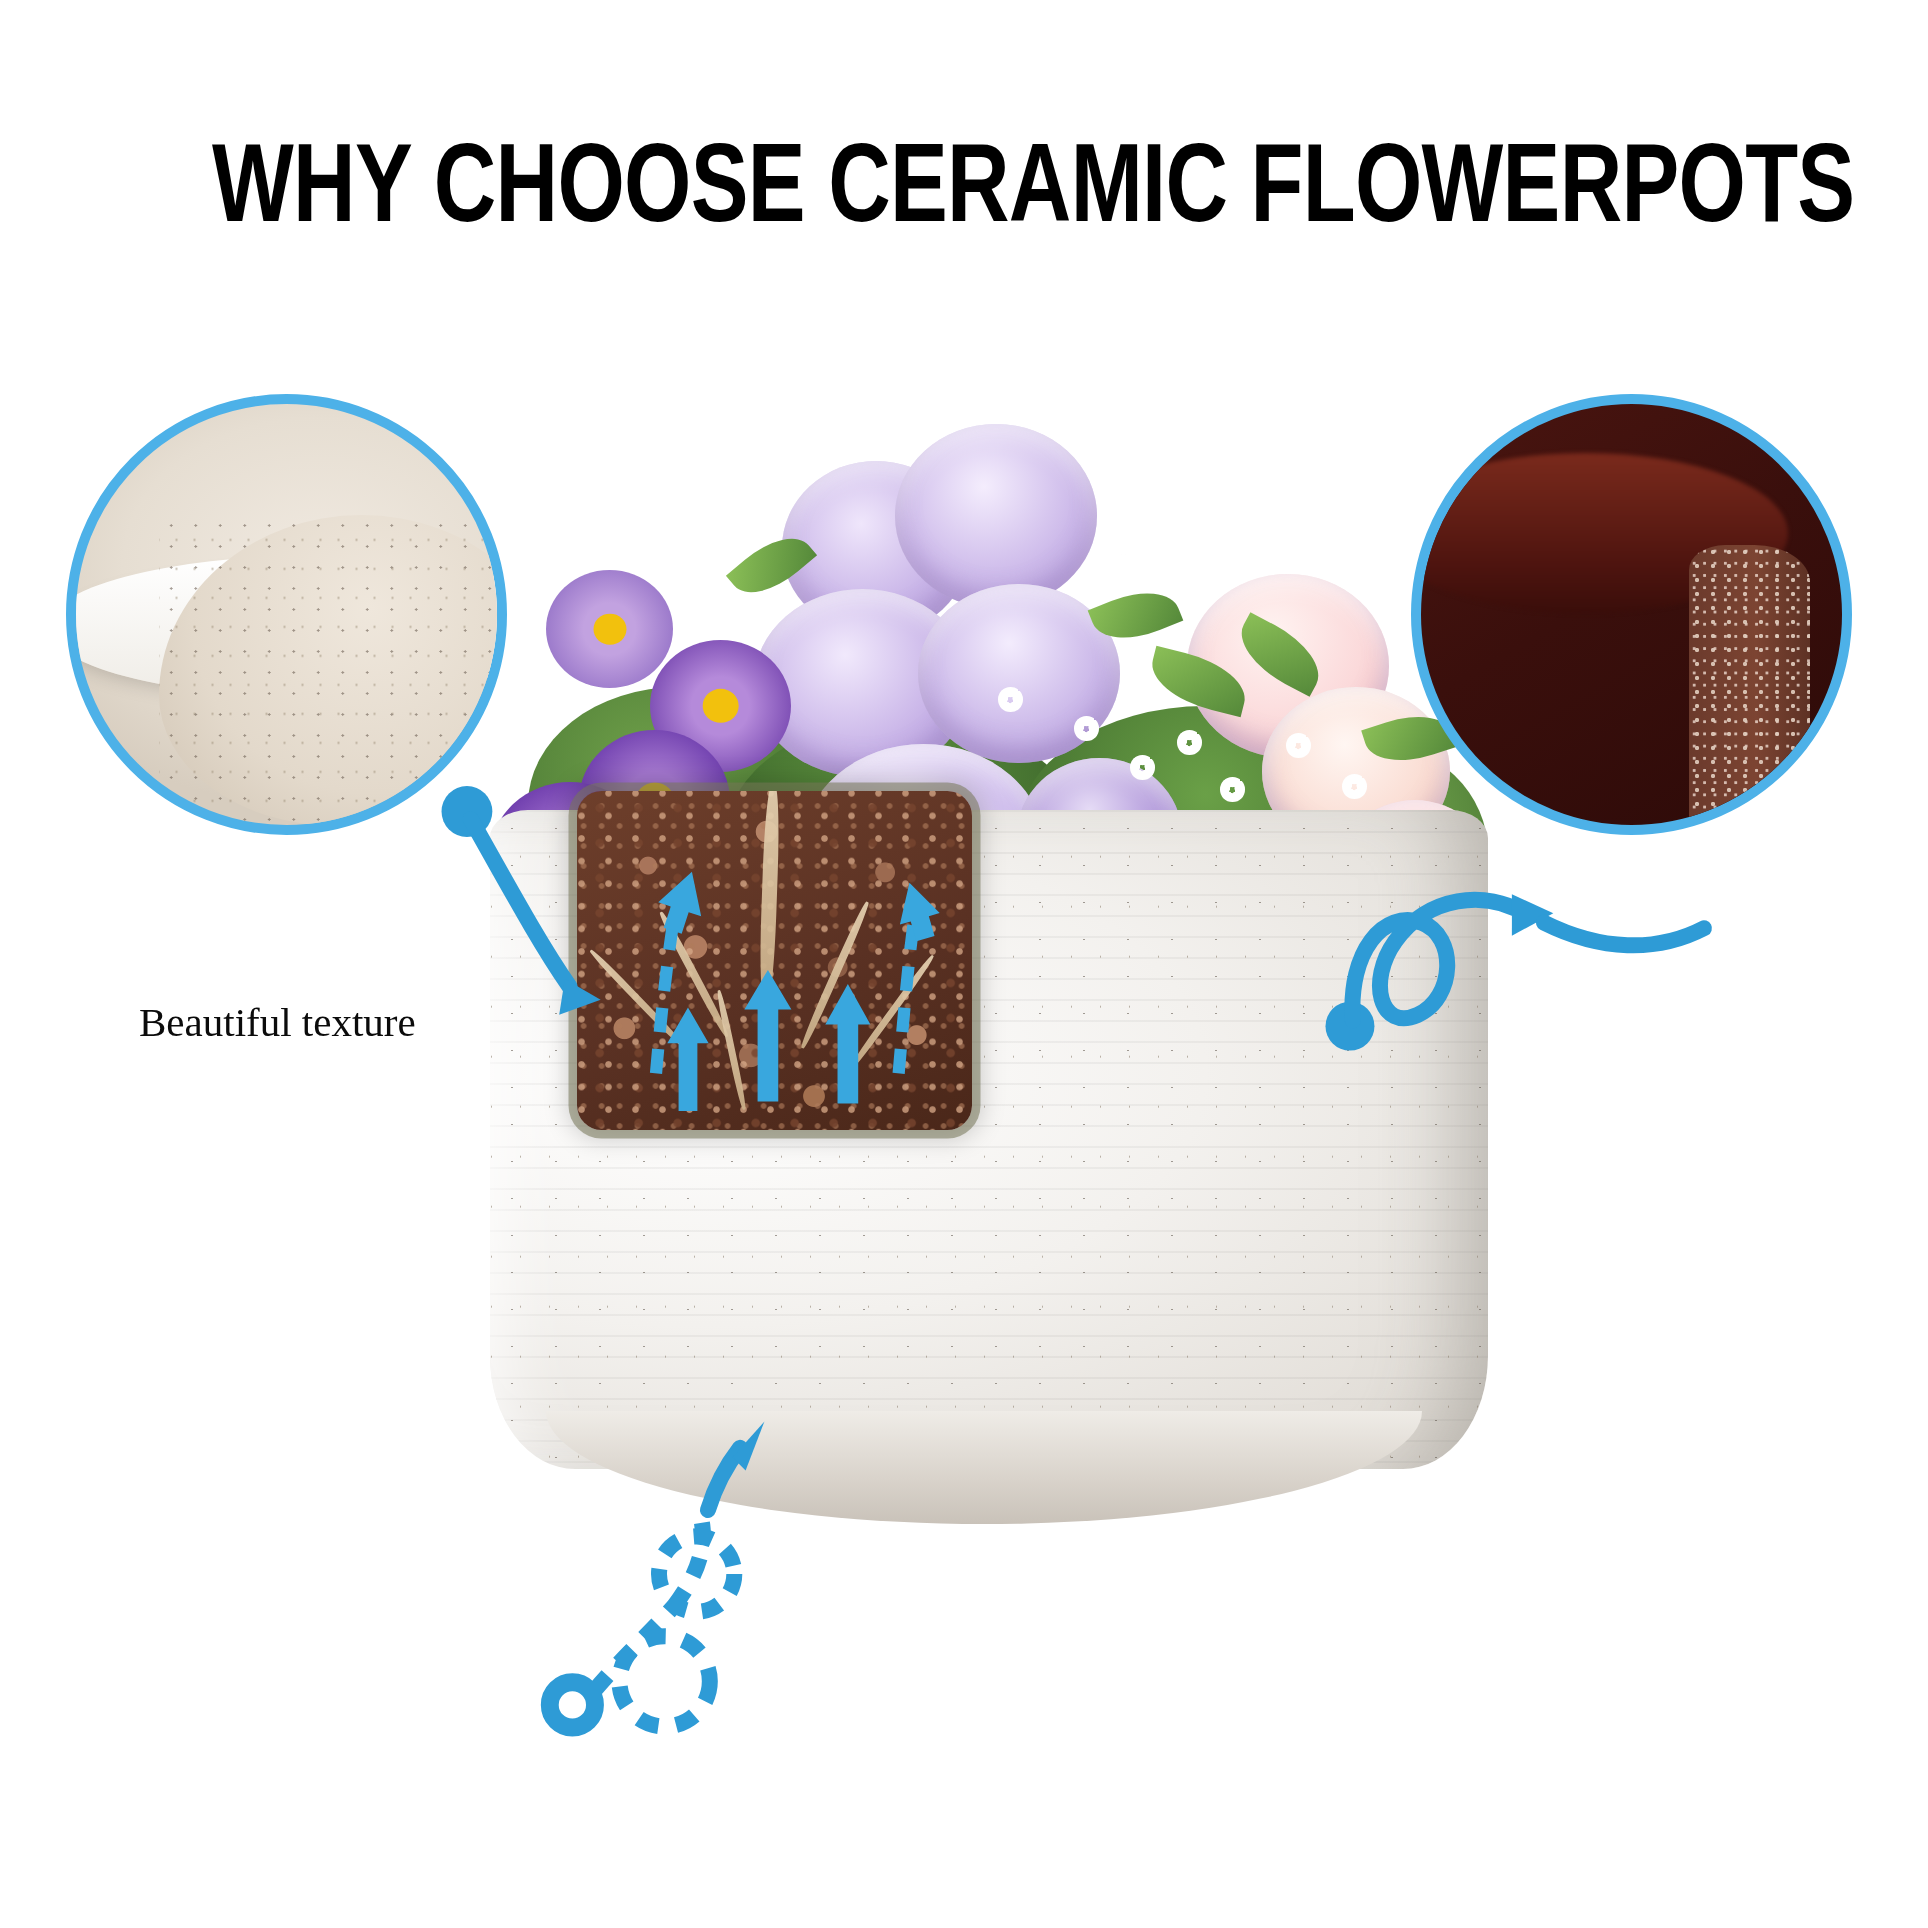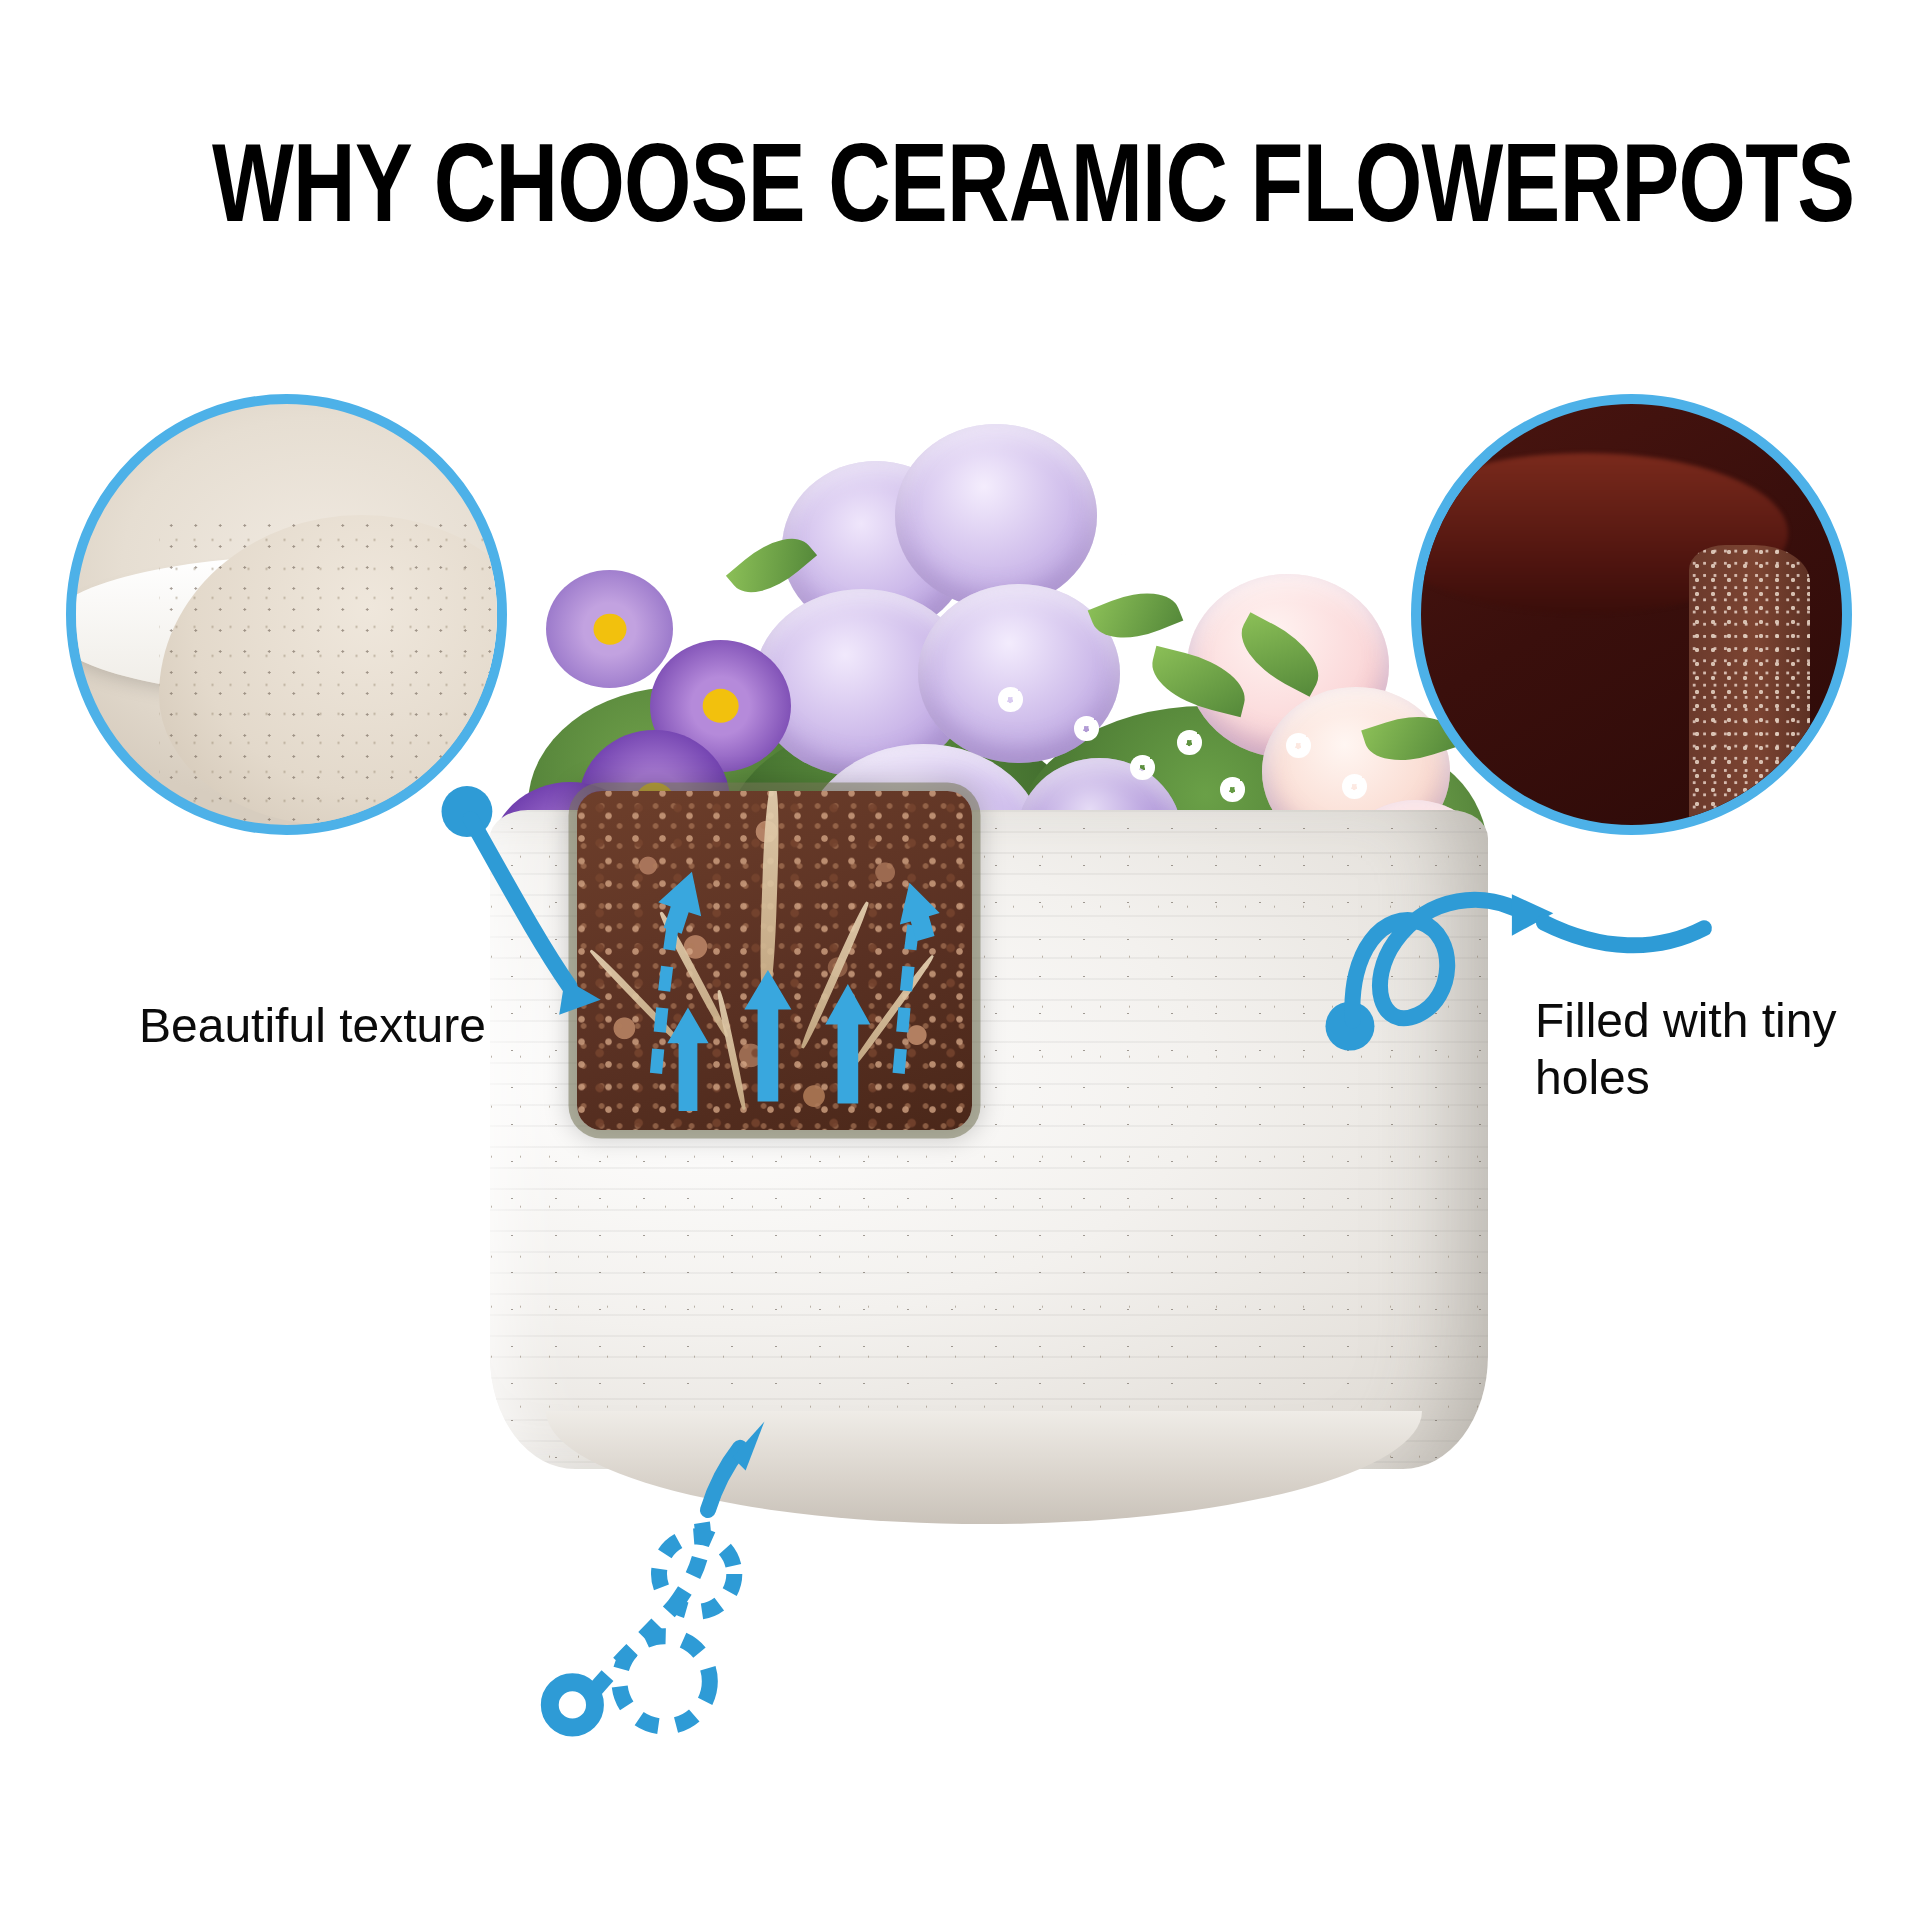--- a/index.html
+++ b/index.html
@@ -246,23 +246,23 @@
     position: absolute;
     left: 0; top: 0;
     width: 1928px; height: 1928px;
     pointer-events: none;
   }
 
   
   .label {
     position: absolute;
     color: #0b0b0b;
-    font-size: 48px;
+    font-size: 41px;
     line-height: 1.18;
-    font-family: Liberation Sans, sans-serif;
+    font-family: Liberation Serif, serif;
   }
   #label-left  { left: 139px; top: 998px; width: 405px; }
   #label-right { left: 1535px; top: 993px; width: 339px; }
 
   #body-copy {
     position: absolute;
     left: 68px;
     top: 1213px;
     width: 471px;
     color: #0b0b0b;
@@ -389,17 +389,16 @@
       <path d="M 632 1795 C 660 1762 690 1735 716 1706" stroke="#2E9BD6" stroke-width="17" fill="none" stroke-dasharray="20 18" stroke-linecap="butt"></path>
       <path d="M 716 1706 C 742 1672 752 1640 744 1610" stroke="#2E9BD6" stroke-width="17" fill="none" stroke-dasharray="20 18" stroke-linecap="butt"></path>
       <circle cx="706" cy="1786" r="48" fill="none" stroke="#2E9BD6" stroke-width="17" stroke-dasharray="22 19"></circle>
       <circle cx="740" cy="1672" r="40" fill="none" stroke="#2E9BD6" stroke-width="17" stroke-dasharray="20 17"></circle>
       <path d="M 752 1604 C 760 1578 772 1556 786 1538" stroke="#2E9BD6" stroke-width="17" fill="none" stroke-linecap="round"></path>
       <polygon points="778,1548 812,1510 792,1562" fill="#2E9BD6"></polygon>
     </g>
   </svg>
 
   <div id="label-left" class="label">Beautiful texture</div>
-  <div id="label-right" class="label">Filled with tiny holes</div>
 
 
 </div>
 
 
 </body></html>

